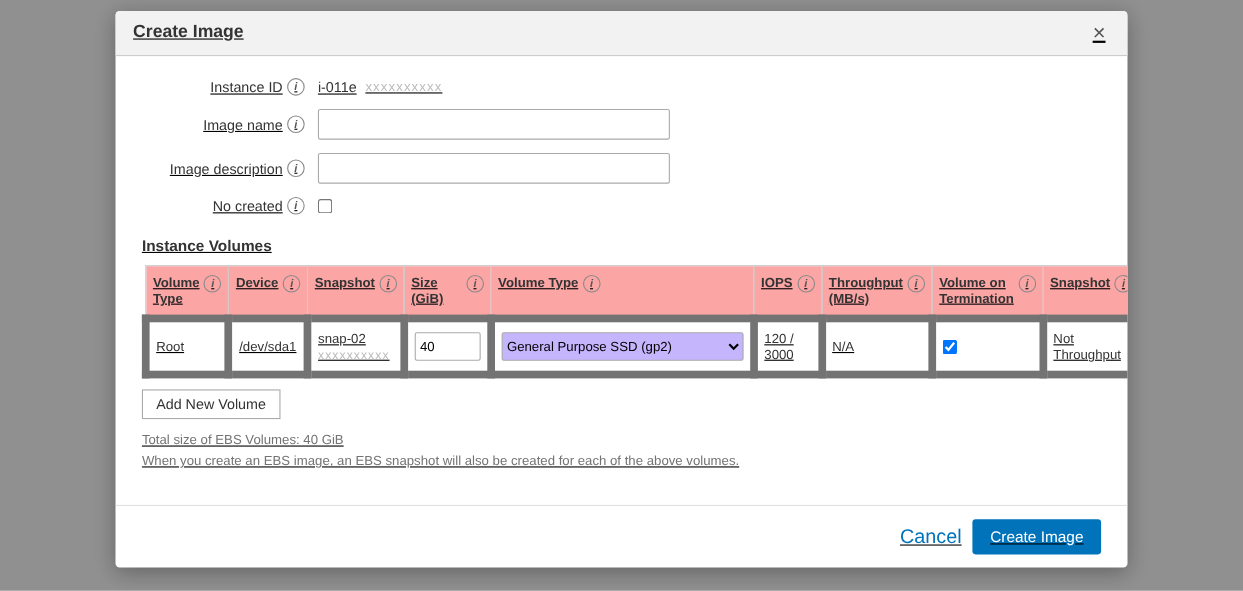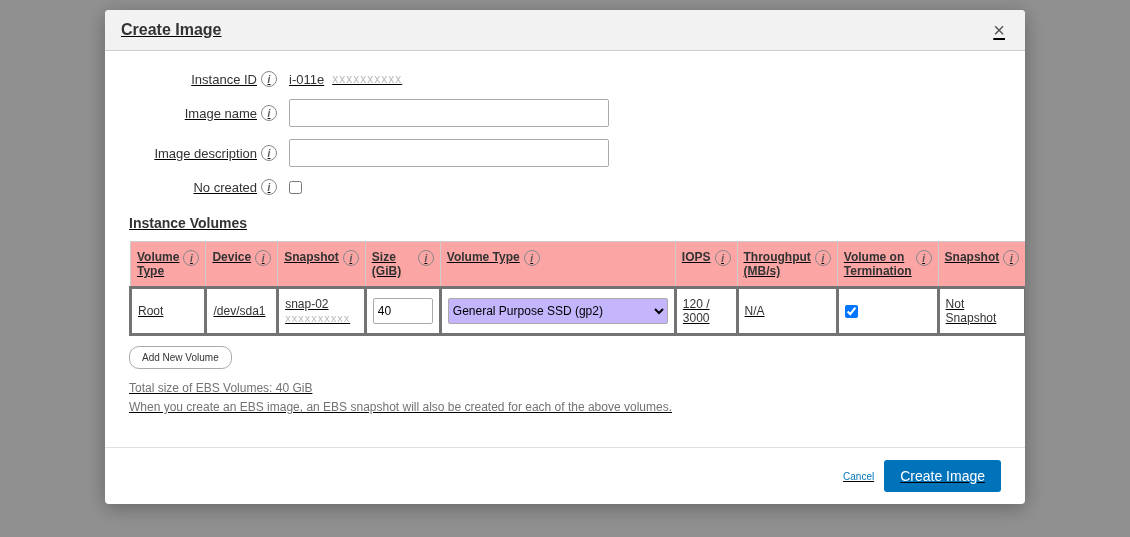--- a/index.html
+++ b/index.html
@@ -121,21 +121,21 @@
     .volumes-table th {
       background: #fca5a5;
       border: 1px solid #ccc;
       padding: 8px 6px;
       text-align: left;
       font-weight: bold;
       color: #333;
       vertical-align: top;
     }
     .volumes-table td {
-      border: 3px solid #737373;
+      border: 7px solid #737373;
       padding: 8px 6px;
       color: #333;
       vertical-align: middle;
       margin-left: 12px;
     }
     .th-inner {
       display: flex;
       align-items: flex-start;
       gap: 4px;
     }
@@ -151,23 +151,23 @@
       width: 60px;
       height: 26px;
       border: 1px solid #aaa;
       border-radius: 2px;
       padding: 0 4px;
       font-size: 12px;
     }
     .add-volume-btn {
       background: #fff;
       border: 1px solid #aaa;
-      border-radius: 10px;
+      border-radius: 0;
       padding: 5px 12px;
-      font-size: 10px;
+      font-size: 13px;
       cursor: pointer;
       color: #333;
       margin-top: 10px;
     }
     .footer-text {
       font-size: 12px;
       color: #737373;
       margin-top: 10px;
       line-height: 1.6;
     }
@@ -177,21 +177,21 @@
       align-items: center;
       padding: 12px 24px;
       border-top: 1px solid #e0e0e0;
       gap: 10px;
       margin-top: 10px;
     }
     .cancel-btn {
       background: none;
       border: none;
       color: #0073bb;
-      font-size: 10px;
+      font-size: 18px;
       cursor: pointer;
       text-decoration: none;
     }
     .create-image-btn {
       background: #0073bb;
       color: #fff;
       border: none;
       border-radius: 3px;
       padding: 8px 16px;
       font-size: 14px;
@@ -343,21 +343,21 @@
           <option value="standard">Magnetic (standard)</option>
         </select>
       </td>
       <td>120 / 3000</td>
       <td>N/A</td>
       <td>
         <div class="checkbox-cell">
           <input type="checkbox" checked="" style="">
         </div>
       </td>
-      <td>Not Snapshot</td>
+      <td>Not Throughput</td>
     </tr>
           </tbody>
       </table>
 
       <button class="add-volume-btn">Add New Volume</button>
 
       <div class="footer-text">
         <div>Total size of EBS Volumes: 40 GiB</div>
         <div>When you create an EBS image, an EBS snapshot will also be created for each of the above volumes.</div>
       </div>

